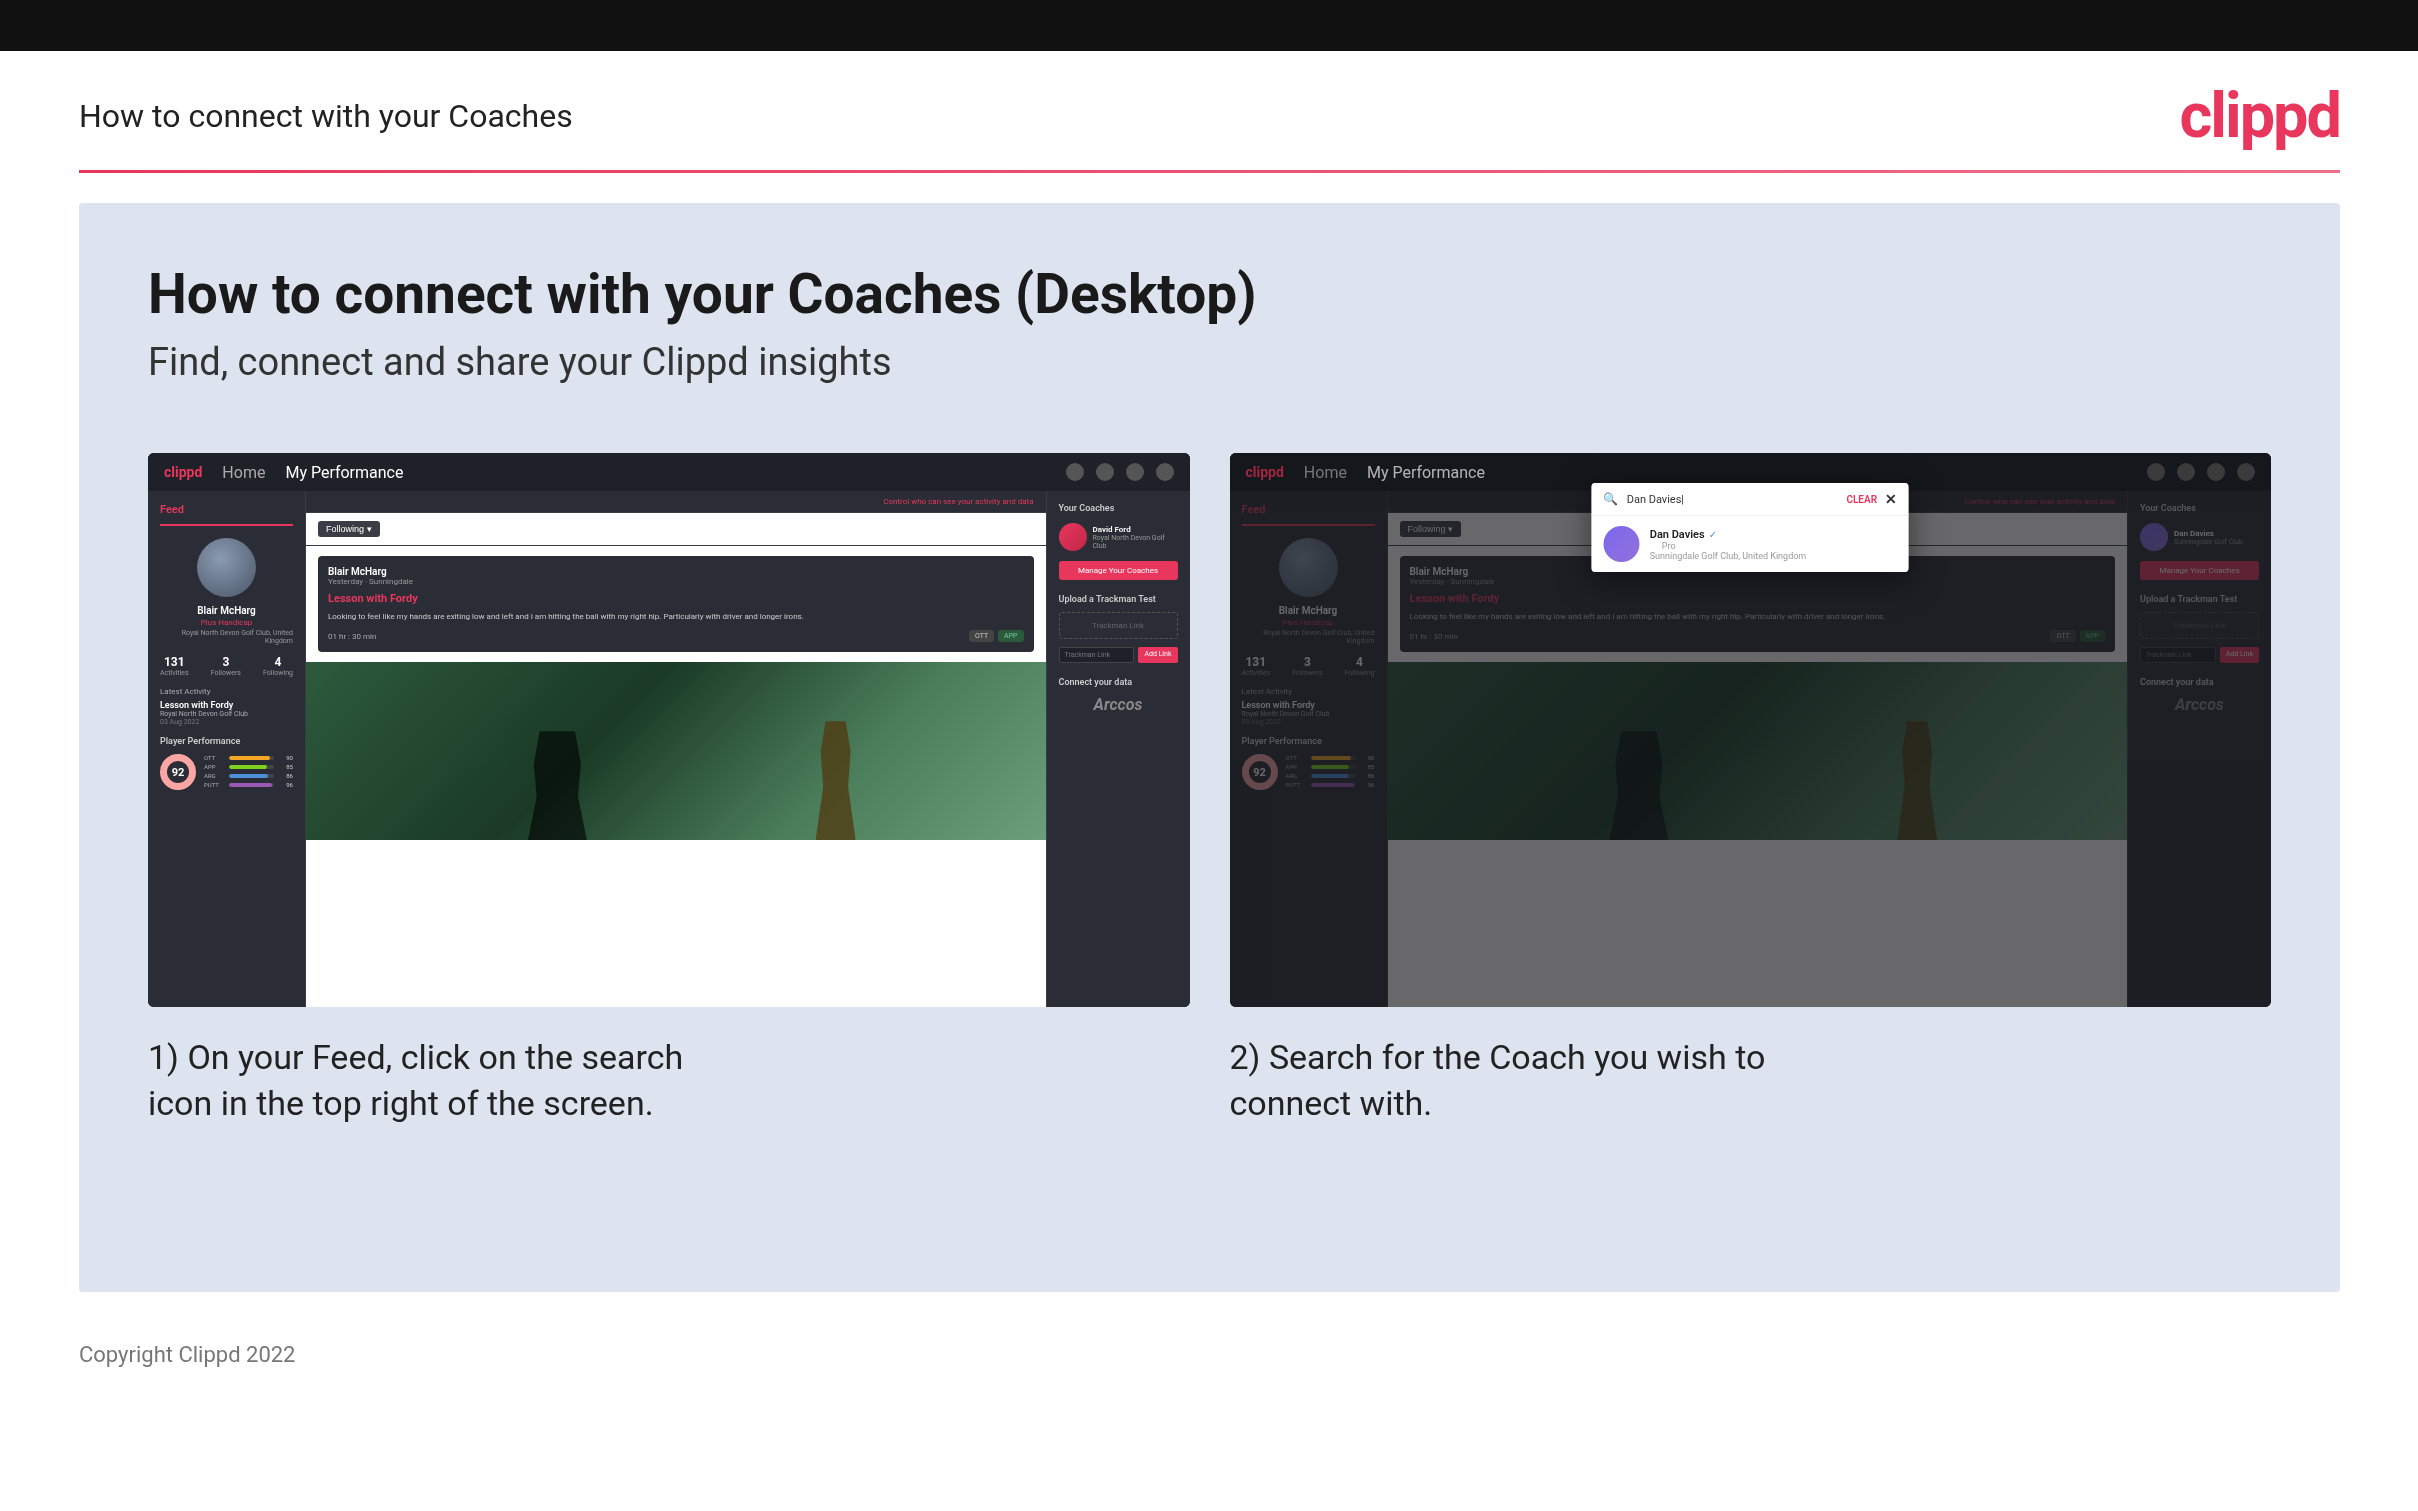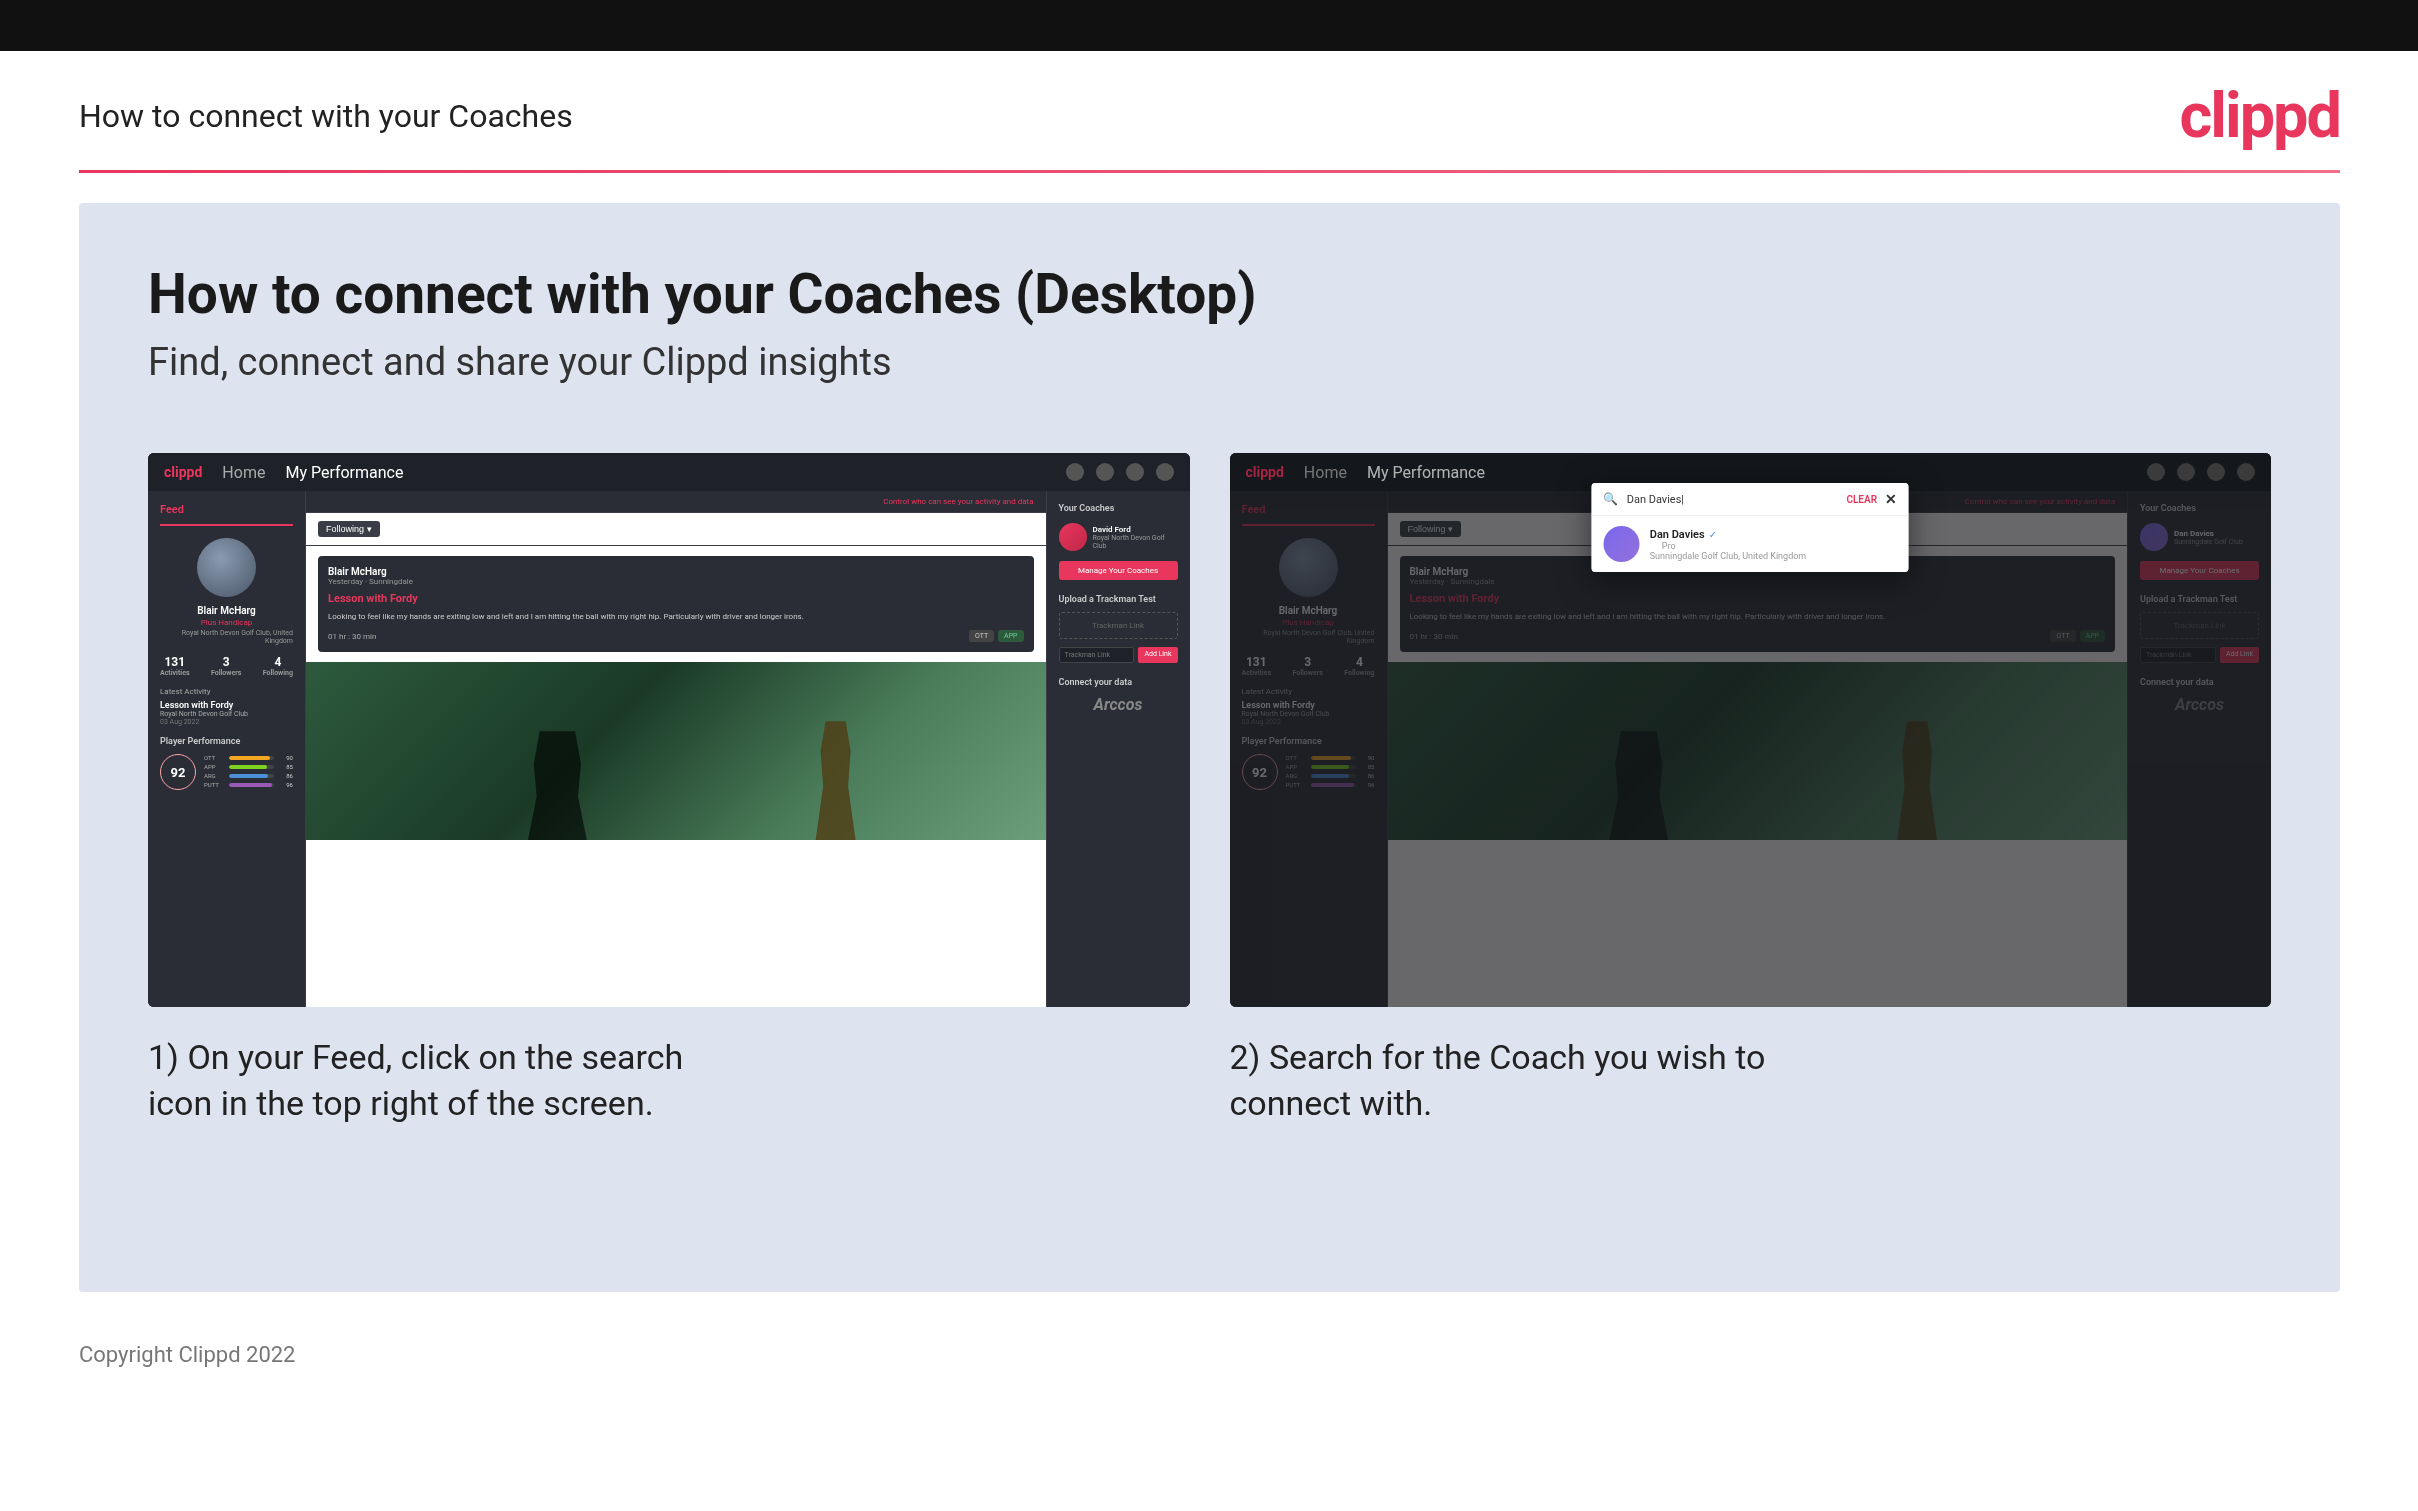--- a/index.html
+++ b/index.html
@@ -201,21 +201,20 @@
       margin-bottom: 10px;
     }
     .stat-val {
       color: #fff;
       font-size: 12px;
       font-weight: 700;
     }
     .stat-lbl {
       color: #999;
       font-size: 7px;
-      font-weight: bold;
     }
 
     .latest-activity {
       color: #aaa;
       font-size: 8px;
       margin-bottom: 4px;
     }
     .activity-title {
       color: #fff;
       font-size: 9px;
@@ -241,26 +240,26 @@
     .quality-section {
       display: flex;
       align-items: center;
       gap: 8px;
     }
 
     .quality-circle {
       width: 36px;
       height: 36px;
       border-radius: 50%;
-      border: 1px solid #fca5a5;
+      border: 7px solid #fca5a5;
       display: flex;
       align-items: center;
       justify-content: center;
       color: #fff;
-      font-size: 13px;
+      font-size: 11px;
       font-weight: 700;
       flex-shrink: 0;
     }
 
     .quality-bars {
       flex: 1;
     }
     .quality-bar-row {
       display: flex;
       align-items: center;

